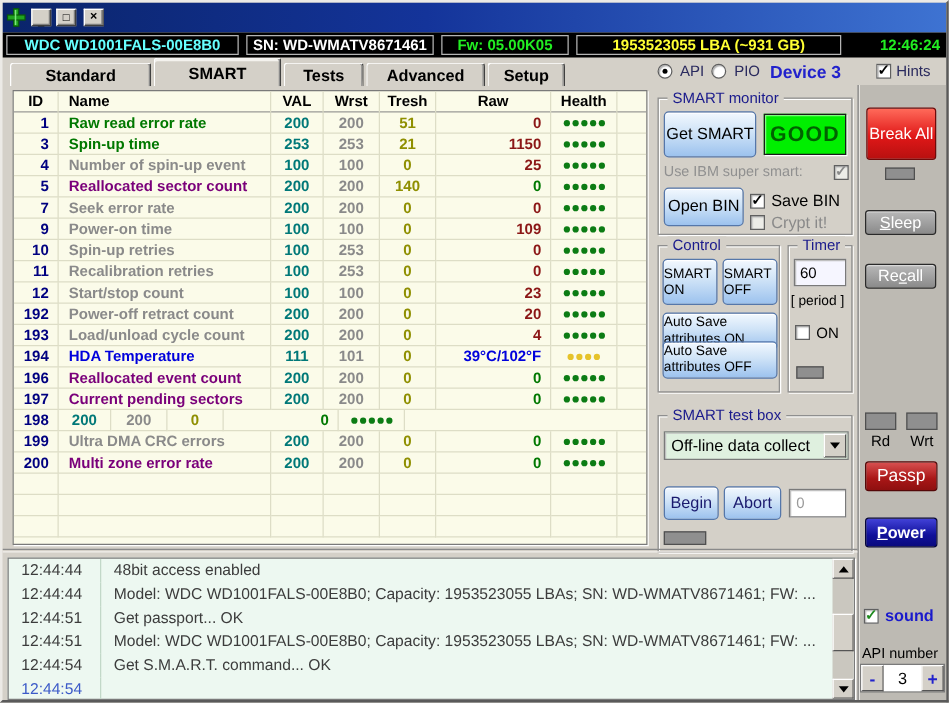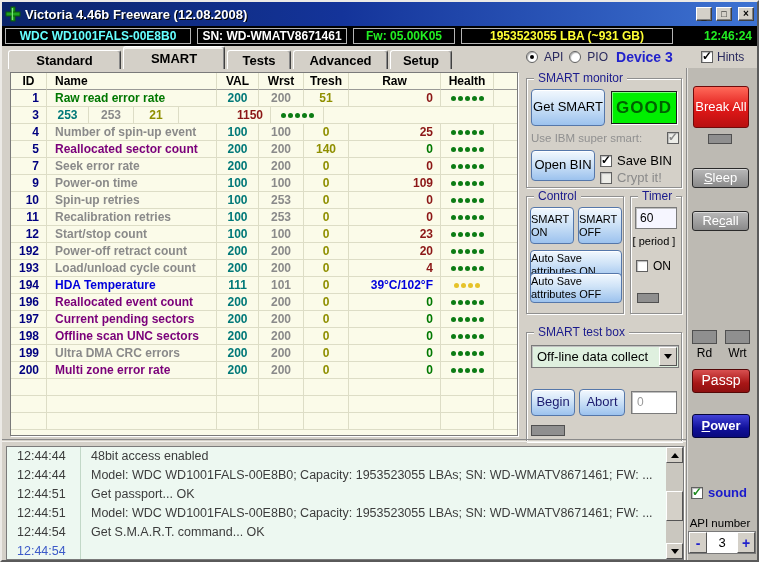--- a/index.html
+++ b/index.html
@@ -200,21 +200,20 @@
 <body>
 
 <div id="app">
 
   <div class="titlebar">
     <svg class="app-icon" viewBox="0 0 16 16">
       <rect x="6" y="1" width="4" height="14" fill="#1FA31F" stroke="#0A5A0A" stroke-width="1"></rect>
       <rect x="1" y="6" width="14" height="4" fill="#1FA31F" stroke="#0A5A0A" stroke-width="1"></rect>
       <rect x="6.8" y="2" width="1.2" height="12" fill="#7CE67C"></rect>
     </svg>
-    <div class="title-text">Victoria 4.46b Freeware (12.08.2008)</div>
     <div class="wbtn min">
         <span>_</span>
       </div>
     <div class="wbtn">
         <span>□</span>
       </div>
     <div class="wbtn close">
         <span>×</span>
       </div>
   </div>
@@ -263,20 +262,21 @@
           <div class="gcell c-name" style="color: rgb(0, 120, 0);">Raw read error rate</div>
           <div class="gcell c-val">200</div>
           <div class="gcell c-wrst">200</div>
           <div class="gcell c-tresh">51</div>
           <div class="gcell c-raw" style="color: rgb(139, 22, 22);">0</div>
           <div class="gcell c-health"><span class="dot" style="background: rgb(12, 124, 20);"></span><span class="dot" style="background: rgb(12, 124, 20);"></span><span class="dot" style="background: rgb(12, 124, 20);"></span><span class="dot" style="background: rgb(12, 124, 20);"></span><span class="dot" style="background: rgb(12, 124, 20);"></span></div>
           <div class="gcell c-fill"></div>
         </div>
         <div class="grid-row">
           <div class="gcell c-id">3</div>
+          <div class="gcell c-name" style="color: rgb(0, 120, 0);">Spin-up time</div>
           <div class="gcell c-val">253</div>
           <div class="gcell c-wrst">253</div>
           <div class="gcell c-tresh">21</div>
           <div class="gcell c-raw" style="color: rgb(139, 22, 22);">1150</div>
           <div class="gcell c-health"><span class="dot" style="background: rgb(12, 124, 20);"></span><span class="dot" style="background: rgb(12, 124, 20);"></span><span class="dot" style="background: rgb(12, 124, 20);"></span><span class="dot" style="background: rgb(12, 124, 20);"></span><span class="dot" style="background: rgb(12, 124, 20);"></span></div>
           <div class="gcell c-fill"></div>
         </div>
         <div class="grid-row">
           <div class="gcell c-id">4</div>
           <div class="gcell c-name" style="color: rgb(138, 138, 138);">Number of spin-up event</div>
@@ -392,21 +392,20 @@
           <div class="gcell c-name" style="color: rgb(122, 0, 122);">Current pending sectors</div>
           <div class="gcell c-val">200</div>
           <div class="gcell c-wrst">200</div>
           <div class="gcell c-tresh">0</div>
           <div class="gcell c-raw" style="color: rgb(0, 120, 0);">0</div>
           <div class="gcell c-health"><span class="dot" style="background: rgb(12, 124, 20);"></span><span class="dot" style="background: rgb(12, 124, 20);"></span><span class="dot" style="background: rgb(12, 124, 20);"></span><span class="dot" style="background: rgb(12, 124, 20);"></span><span class="dot" style="background: rgb(12, 124, 20);"></span></div>
           <div class="gcell c-fill"></div>
         </div>
         <div class="grid-row">
           <div class="gcell c-id">198</div>
-          <div class="gcell c-name" style="color: rgb(122, 0, 122);">Offline scan UNC sectors</div>
           <div class="gcell c-val">200</div>
           <div class="gcell c-wrst">200</div>
           <div class="gcell c-tresh">0</div>
           <div class="gcell c-raw" style="color: rgb(0, 120, 0);">0</div>
           <div class="gcell c-health"><span class="dot" style="background: rgb(12, 124, 20);"></span><span class="dot" style="background: rgb(12, 124, 20);"></span><span class="dot" style="background: rgb(12, 124, 20);"></span><span class="dot" style="background: rgb(12, 124, 20);"></span><span class="dot" style="background: rgb(12, 124, 20);"></span></div>
           <div class="gcell c-fill"></div>
         </div>
         <div class="grid-row">
           <div class="gcell c-id">199</div>
           <div class="gcell c-name" style="color: rgb(138, 138, 138);">Ultra DMA CRC errors</div>

